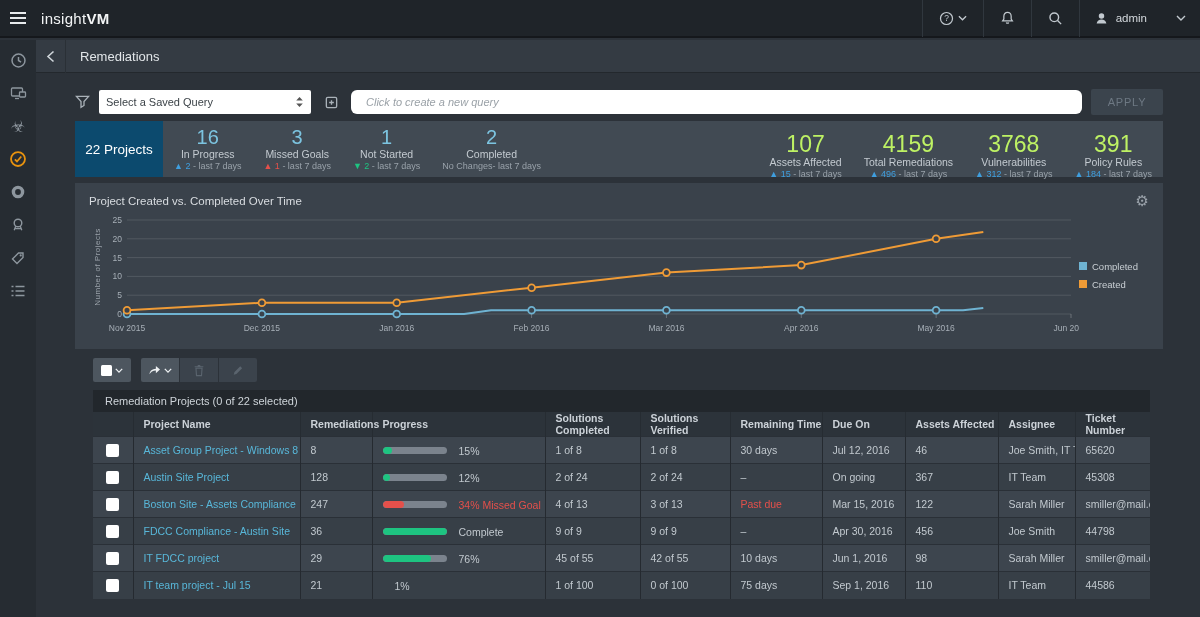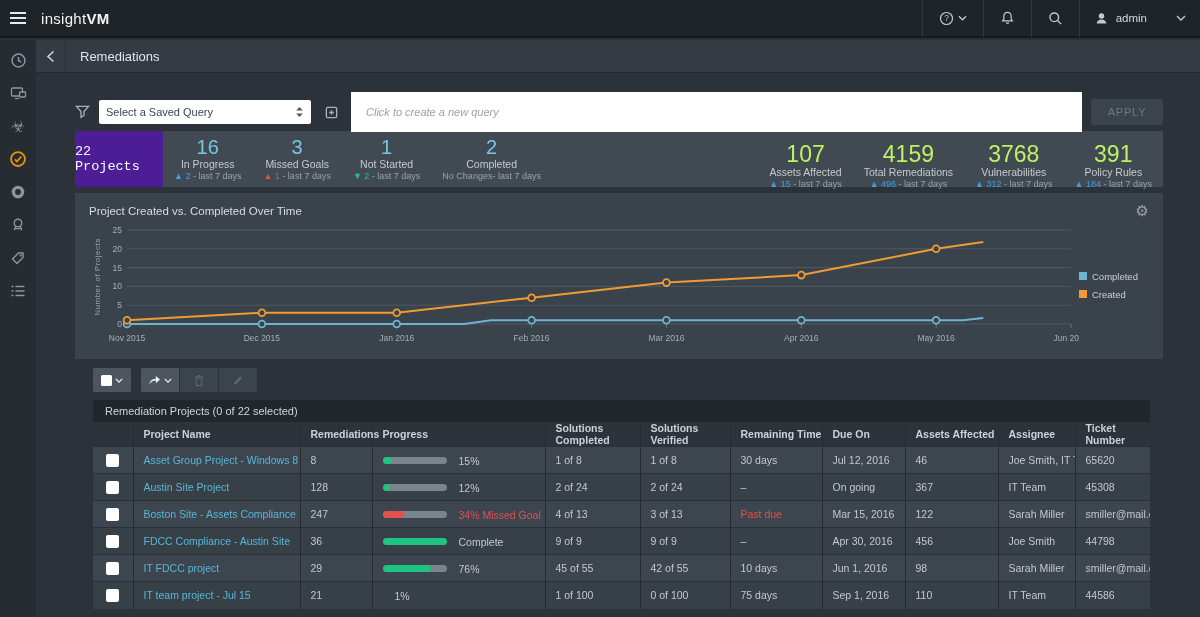--- a/index.html
+++ b/index.html
@@ -27,40 +27,40 @@
   .crumb-title { margin-left:14px; font-size:13px; color:#e1e5e8; }
 
   
   .sidebar { position:absolute; left:0; top:40px; width:36px; height:577px; background:#262c32;
     display:flex; flex-direction:column; align-items:center; padding-top:10px; gap:13px; z-index:4; }
   .side-item { width:28px; height:20px; display:flex; align-items:center; justify-content:center;
     color:#8d969e; cursor:pointer; font-size:14px; }
   .side-item.active { color:#e8930f; }
 
   
-  .main { position:absolute; left:36px; top:73px; width:1164px; height:544px; padding:26px 37px 0 39px; }
+  .main { position:absolute; left:36px; top:63px; width:1164px; height:544px; padding:26px 37px 0 39px; }
 
   
   .querybar { display:flex; align-items:center; gap:9px; height:26px; }
   .funnel { color:#aab2b9; }
   .savedq { width:212px; height:24px; background:#fff; border-radius:2px; display:flex; align-items:center;
     padding:0 7px; font-size:11px; color:#3c4348; cursor:pointer; }
   .savedq .sq-label { flex:1; }
   .saveq-btn { width:22px; height:22px; display:flex; align-items:center; justify-content:center;
     color:#aab2b9; cursor:pointer; }
-  .newq { flex:1; height:40px; border:none; border-radius:0; padding:0 15px; font-size:11px;
+  .newq { flex:1; height:24px; border:none; border-radius:6px; padding:0 15px; font-size:11px;
     color:#333; outline:none; font-family:"Liberation Sans","DejaVu Sans",sans-serif; }
   .newq::placeholder { color:#9aa1a7; font-style:italic; }
   .applybtn { width:72px; height:26px; background:#3b444d; color:#6d7883; border:none; border-radius:2px;
     font-size:11px; letter-spacing:.8px; font-family:inherit; }
 
   
   .statsbar { margin-top:6px; height:56px; background:#414a53; display:flex; align-items:stretch; }
-  .projects-box { width:88px; background:#4c1d95; color:#fff; font-size:13.5px; display:flex;
-    align-items:center; justify-content:center; cursor:pointer; flex:none;font-family:Liberation Mono, monospace; }
+  .projects-box { width:88px; background:#0c4a6e; color:#fff; font-size:13.5px; display:flex;
+    align-items:center; justify-content:center; cursor:pointer; flex:none; }
   .stats-left, .stats-right { display:flex; align-items:flex-start; }
   .stat { padding:5px 11px 0; text-align:center; min-width:80px; }
   .sval { font-size:20px; line-height:22px; color:#7cc4e0; font-weight:400; }
   .stats-right .sval { font-size:23px; line-height:23px; color:#bef264;margin-top:7px; }
   .slabel { font-size:10.5px; color:#c3cad0; margin-top:0; }
   .sdelta { font-size:9px; color:#99a2aa; margin-top:1px; }
   .spacer { flex:1; }
 
   
   .chartpanel { margin-top:6px; height:166px; background:#3a424b; padding:10px 14px 4px; }

